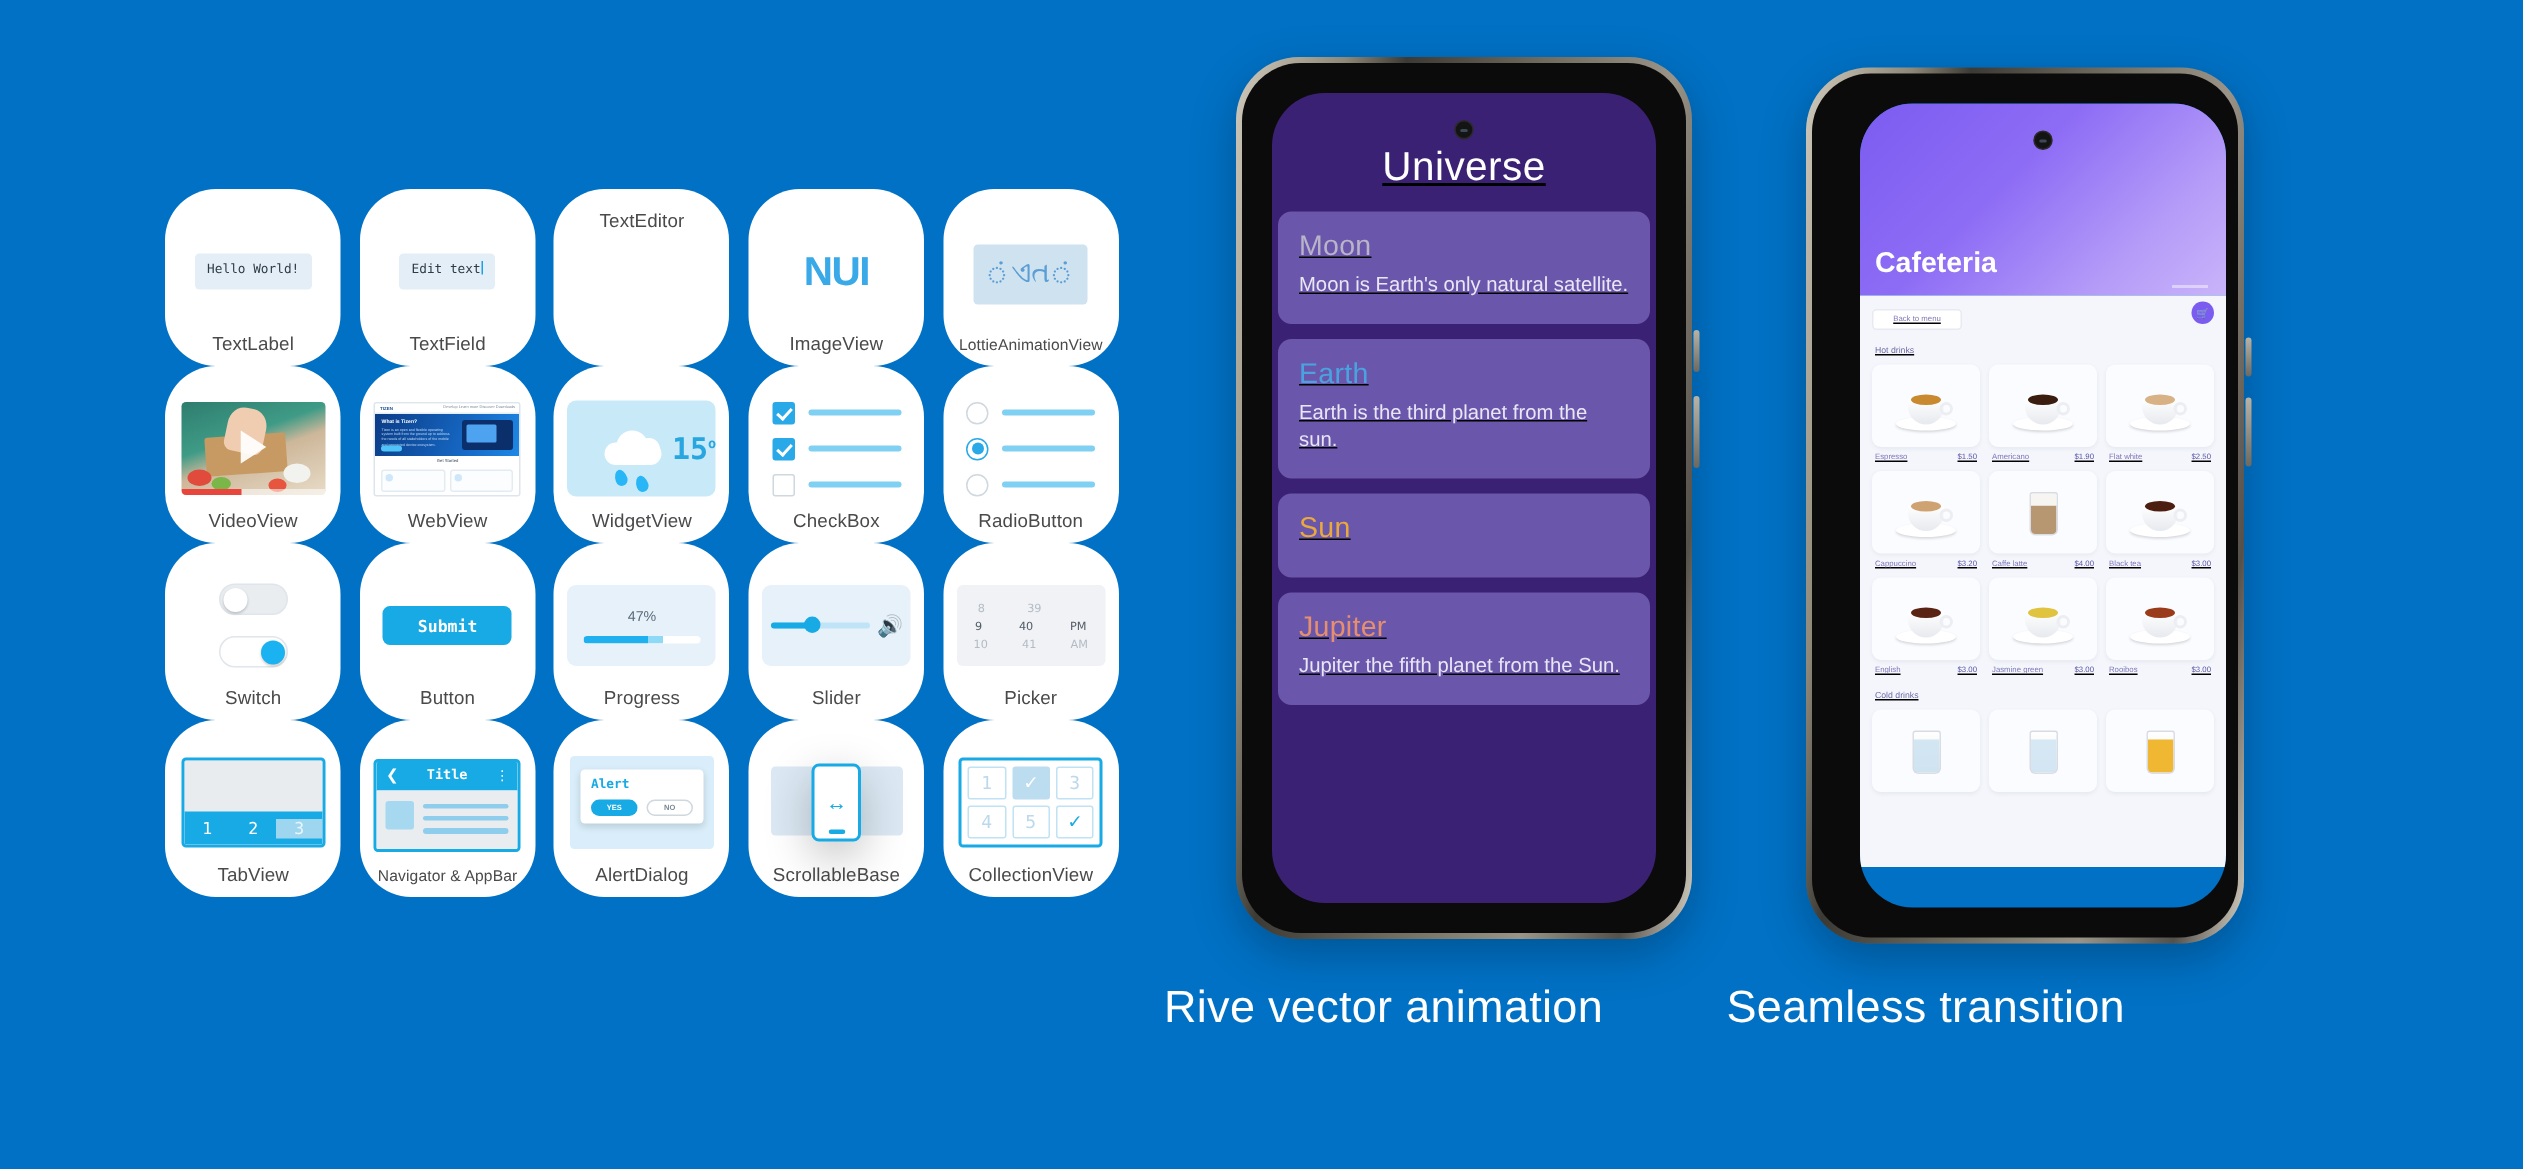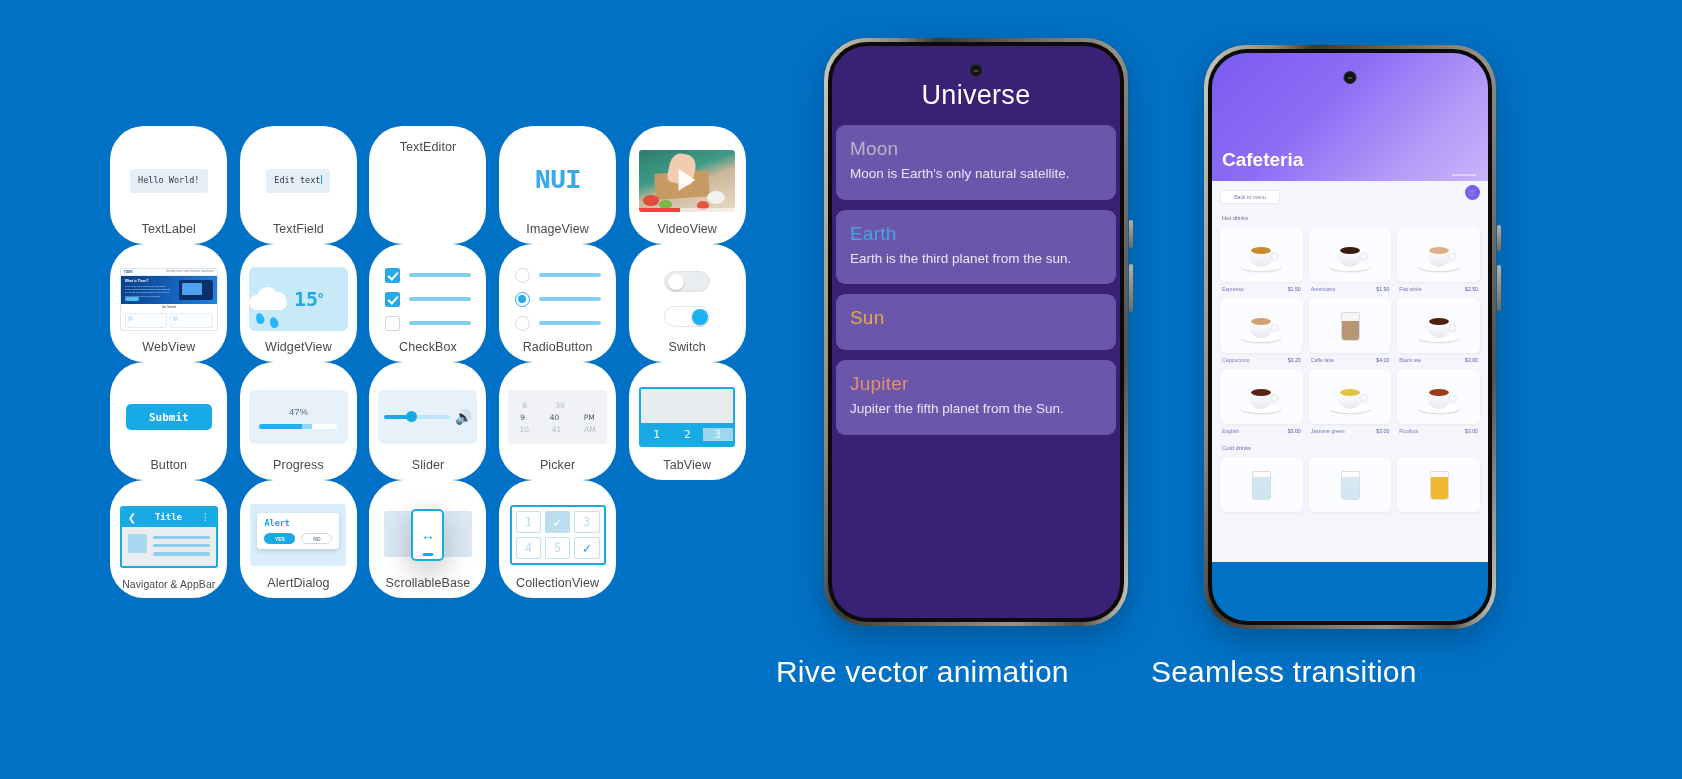--- a/index.html
+++ b/index.html
@@ -55,21 +55,21 @@
     font-size:8.5px;
     padding:5px 8px;
     border-radius:3px;
     line-height:1.6;
     white-space:nowrap;
   }
   .chip.multi { white-space:normal; width:72px; }
   .caret { display:inline-block; width:1px; height:9px; background:#1aa0e8; vertical-align:-1px; margin-left:1px; }
 
   .nui {
-    font-family:Liberation Mono, monospace;
+    font-family:Liberation Sans, sans-serif;
     font-size:27px; font-weight:700;
     color:#3aa9e8; letter-spacing:-1px;
   }
   .lottie-box {
     width:76px;height:40px;background:#cfe2f0;border-radius:3px;
     display:flex;align-items:center;justify-content:center;
     color:#5b9ed6;font-size:19px;font-family:"DejaVu Sans", sans-serif;
     overflow:hidden;
   }
 
@@ -104,21 +104,21 @@
   .web .hero .dev:after { content:"";position:absolute;left:3px;top:3px;width:20px;height:12px;background:#4ea3f0;border-radius:1px; }
   .web .hero .btn { position:absolute;left:4px;bottom:3px;width:14px;height:3.6px;background:#4fc3f7;border-radius:2px; }
   .web .mid { height:6px;display:flex;align-items:center;justify-content:center;font-size:2.8px;color:#33475b;background:#fff; }
   .web .cards { display:flex;gap:3px;padding:3px 4px; }
   .web .cards div { flex:1;height:15px;border:1px solid #e4ecf3;border-radius:2px;background:#fbfdff;position:relative; }
   .web .cards div:before { content:"";position:absolute;left:2px;top:2px;width:5px;height:5px;border-radius:50%;background:#cfe7fa; }
 
   
   .weather {
     width:99px;height:64px;background:#c8e9f7;border-radius:6px;
-    display:flex;align-items:center;justify-content:flex-start;gap:7px;position:relative;
+    display:flex;align-items:center;justify-content:flex-end;gap:7px;position:relative;
   }
   .cloud { position:relative;width:38px;height:24px; }
   .cloud .c1 { position:absolute;left:0;top:8px;width:38px;height:15px;background:#fff;border-radius:9px; }
   .cloud .c2 { position:absolute;left:8px;top:0px;width:21px;height:21px;background:#fff;border-radius:50%; }
   .cloud .c3 { position:absolute;left:22px;top:5px;width:15px;height:15px;background:#fff;border-radius:50%; }
   .drop { position:absolute;width:8px;height:11px;background:#29b6f6;border-radius:50% 50% 50% 50%/ 62% 62% 38% 38%; }
   .drop.a { left:7px;top:26px;transform:rotate(-18deg); }
   .drop.b { left:21px;top:30px;transform:rotate(-18deg); }
   .temp { font-family:"DejaVu Sans Mono", monospace;font-size:20px;color:#28a6e0;font-weight:700; }
   .temp sup { font-size:9px;vertical-align:super; }
@@ -212,22 +212,23 @@
     position:absolute;
     border-radius:42px;
     background:linear-gradient(100deg,#cfc9bc 0%,#8e8878 18%,#3c3a35 28%,#6f6a5e 50%,#9a9488 72%,#54504a 88%,#d6d0c3 100%);
     padding:4px;
     box-shadow:0 10px 30px rgba(0,0,0,.25);
   }
   .phone .inner {
     width:100%;height:100%;
     background:#0b0b0b;
     border-radius:39px;
-    padding:4px;
+    padding:20px;
     position:relative;
+    text-decoration:underline;
   }
   .phone .screen {
     width:100%;height:100%;
     border-radius:35px;
     overflow:hidden;
     position:relative;
   }
   .punch {
     position:absolute;
     width:13px;height:13px;border-radius:50%;
@@ -254,21 +255,21 @@
     background:#6a57ab;
     border-radius:9px;
     margin:0 0 10px 0;
     padding:13px 14px 16px 14px;
   }
   .pcard h3 { font-size:19px;font-weight:400;margin-bottom:5px;letter-spacing:.2px; }
   .pcard p { font-size:13.5px;color:#e9e6f5;line-height:1.38;font-weight:400; }
 
   
   #phone2 { left:1204px; top:45px; width:292px; height:584px; }
-  #phone2 .screen { background:#0071c5; }
+  #phone2 .screen { background:#0071c5;margin-left:12px; }
   #phone2 .punch { left:50%; transform:translateX(-50%); top:18px; }
   .cafe-hero {
     height:128px;
     background:linear-gradient(135deg,#7b5cf0 0%,#8d6cf5 40%,#b49bf8 75%,#c9b4fa 100%);
     position:relative;
   }
   .cafe-hero .ttl {
     position:absolute;left:10px;bottom:10px;color:#fff;font-size:19px;font-weight:600;
   }
   .cafe-hero .hl { position:absolute;right:12px;bottom:5px;width:24px;height:2px;background:rgba(255,255,255,.45); }
@@ -343,20 +344,28 @@
 
     <div class="cell">
         <div class="card">
       <div class="vis">
             <span class="nui">NUI</span>
           </div>
       <div class="lbl">ImageView</div>
     </div>
       </div>
 
+    <div class="cell">
+        <div class="card">
+      <div class="vis">
+            <span class="lottie-box">்ଏત்</span>
+          </div>
+      <div class="lbl small">LottieAnimationView</div>
+    </div>
+      </div>
 
     <div class="cell">
         <div class="card">
       <div class="vis">
             <div class="video">
         <div class="board"></div>
               <div class="hand"></div>
         <div class="veg1"></div>
               <div class="veg2"></div>
               <div class="veg3"></div>

